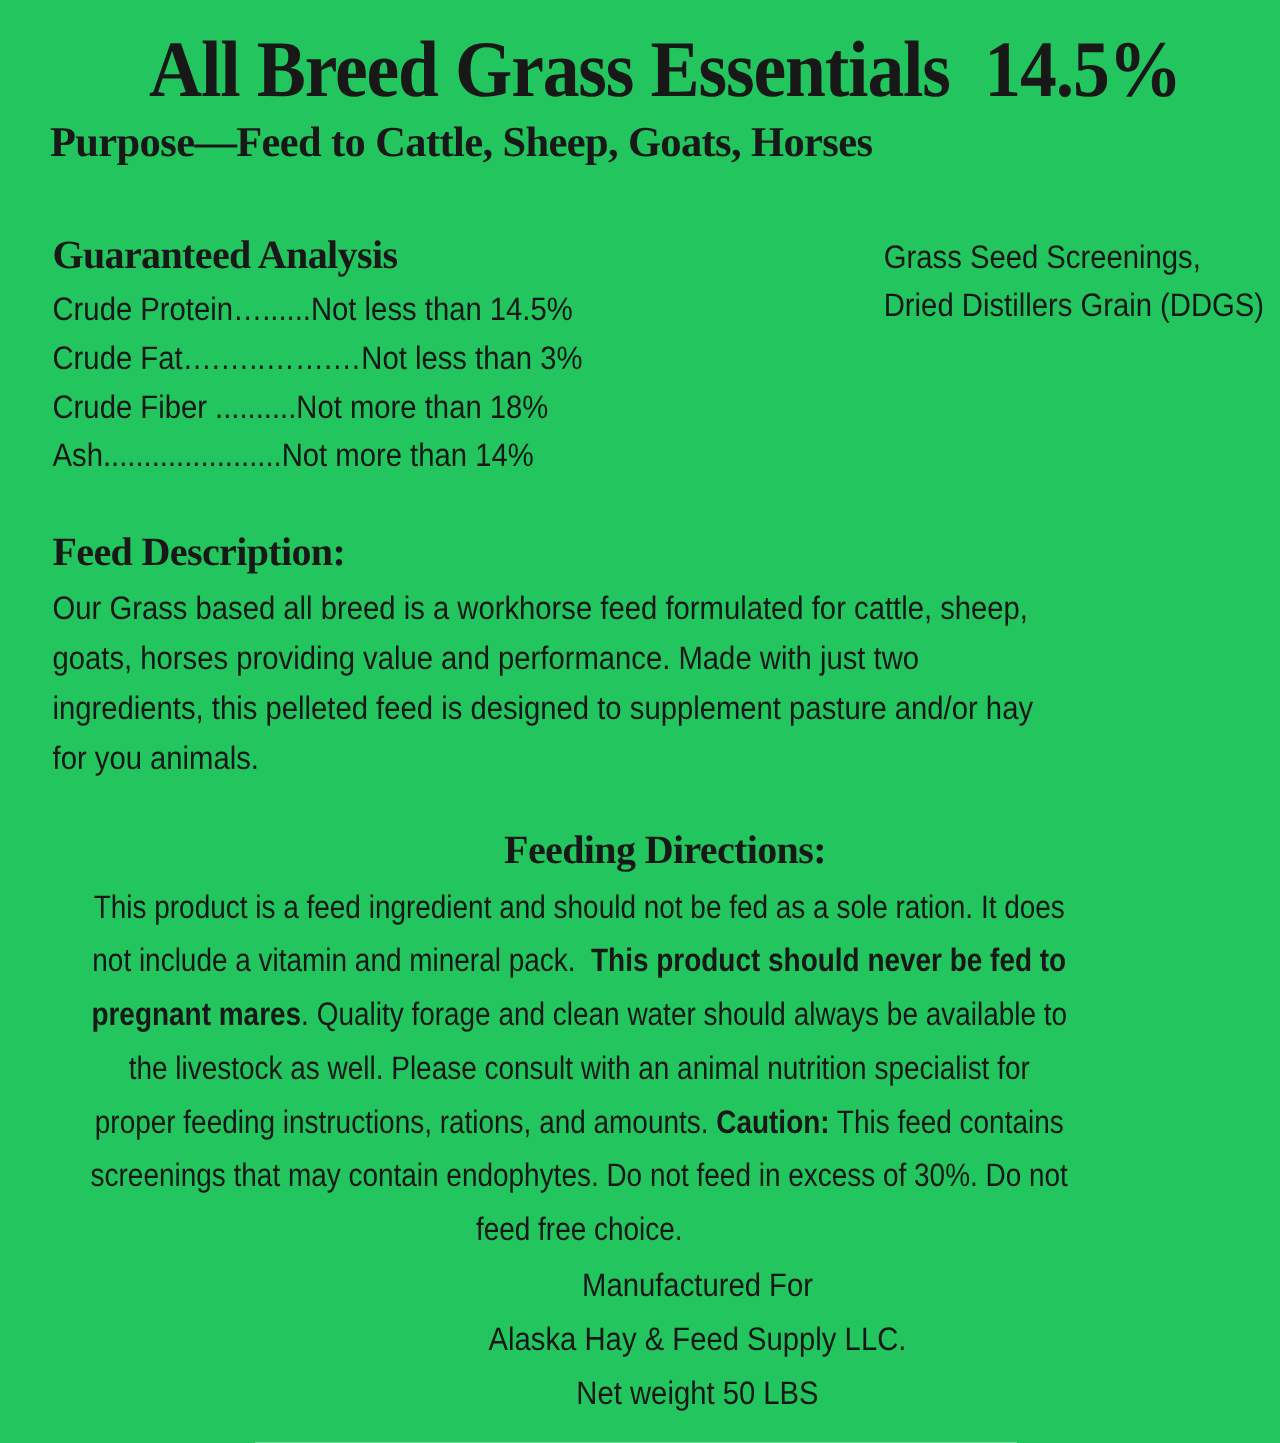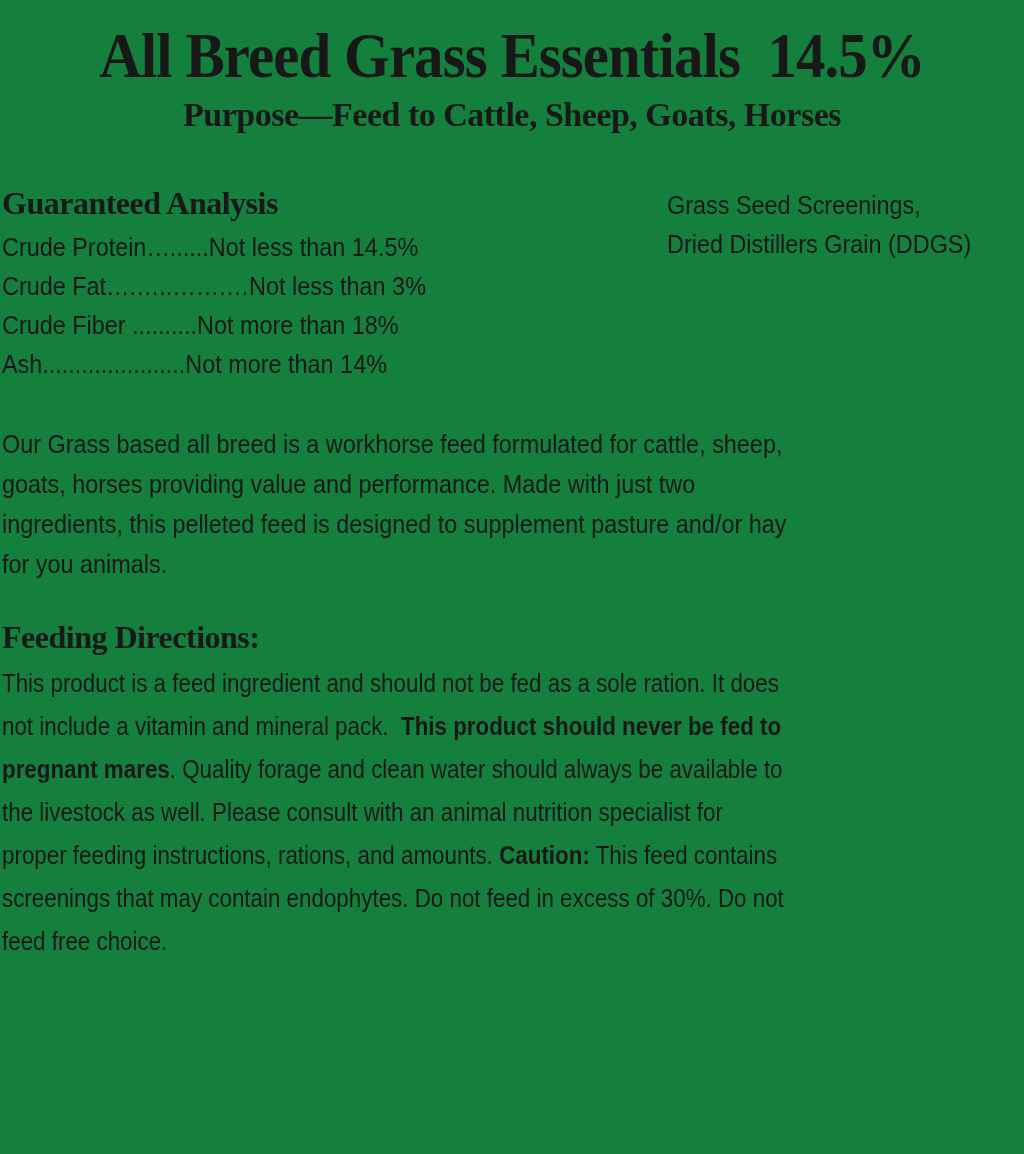--- a/index.html
+++ b/index.html
@@ -3,41 +3,41 @@
 <meta charset="utf-8">
 <style>
   * { margin: 0; padding: 0; box-sizing: border-box; }
   html, body { background: #ffffff; }
   body {
     width: 1024px; height: 1154px;
     color: #181818;
     font-family: "Liberation Sans", sans-serif;
     overflow: hidden;
   }
-  .page { width: 1024px; height: 1154px; padding-top: 20px; background: #15803d; }
+  .page { width: 1024px; height: 1154px; padding-top: 20px; background: #22c55e; padding-left: 40px; }
 
   
   .title {
     font-family: "Liberation Serif", serif;
     font-weight: bold;
     font-size: 64px;
     line-height: 72px;
     letter-spacing: -1px;
     text-align: center;
     white-space: pre;
     transform: scaleX(0.92);
     transform-origin: 50% 50%;
   }
   .subtitle {
     font-family: "Liberation Serif", serif;
     font-weight: bold;
     font-size: 34px;
     line-height: 42px;
     letter-spacing: -0.5px;
-    text-align: center;
+    text-align: left;
     white-space: pre;
     margin-top: 2px;
   }
   .sec-heading {
     font-family: "Liberation Serif", serif;
     font-weight: bold;
     font-size: 32px;
     line-height: 34px;
     letter-spacing: -0.5px;
     margin-bottom: 8px;
@@ -60,21 +60,21 @@
     font-size: 26px; line-height: 39px;
     transform: scaleX(0.9);
   }
 
   .fd { margin-top: 40px; padding: 0 2px; }
   .fd-lines .line {
     font-size: 26px; line-height: 40px;
     transform: scaleX(0.9);
   }
 
-  .dir { margin-top: 36px; padding: 0 2px; }
+  .dir { margin-top: 36px; padding: 0 2px; text-align: center; }
   .dir-lines .line {
     font-size: 26px; line-height: 43px;
     transform: scaleX(0.86);
   }
 
   .footer { margin-top: 2px; padding-left: 52px; }
   .footer .line {
     font-size: 26px; line-height: 43px;
     text-align: center;
     transform: scaleX(0.9);
@@ -102,20 +102,21 @@
     </div>
     <div>
       <div class="ing-lines">
           <div class="line"><span>Grass Seed Screenings,</span></div>
           <div class="line"><span>Dried Distillers Grain (DDGS)</span></div>
         </div>
     </div>
   </div>
 
   <div class="fd">
+    <div class="sec-heading">Feed Description:</div>
     <div class="fd-lines">
         <div class="line"><span>Our Grass based all breed is a workhorse feed formulated for cattle, sheep,</span></div>
         <div class="line"><span>goats, horses providing value and performance. Made with just two</span></div>
         <div class="line"><span>ingredients, this pelleted feed is designed to supplement pasture and/or hay</span></div>
         <div class="line"><span>for you animals.</span></div>
       </div>
   </div>
 
   <div class="dir">
     <div class="sec-heading">Feeding Directions:</div>
@@ -123,14 +124,19 @@
         <div class="line"><span>This product is a feed ingredient and should not be fed as a sole ration. It does</span></div>
         <div class="line"><span>not include a vitamin and mineral pack.  </span><span class="b">This product should never be fed to</span></div>
         <div class="line"><span class="b">pregnant mares</span><span>. Quality forage and clean water should always be available to</span></div>
         <div class="line"><span>the livestock as well. Please consult with an animal nutrition specialist for</span></div>
         <div class="line"><span>proper feeding instructions, rations, and amounts. </span><span class="b">Caution:</span><span> This feed contains</span></div>
         <div class="line"><span>screenings that may contain endophytes. Do not feed in excess of 30%. Do not</span></div>
         <div class="line"><span>feed free choice.</span></div>
       </div>
   </div>
 
+  <div class="footer">
+      <div class="line"><span>Manufactured For</span></div>
+      <div class="line"><span>Alaska Hay &amp; Feed Supply LLC.</span></div>
+      <div class="line"><span>Net weight 50 LBS</span></div>
+    </div>
 
 </div>
 
 </body></html>

